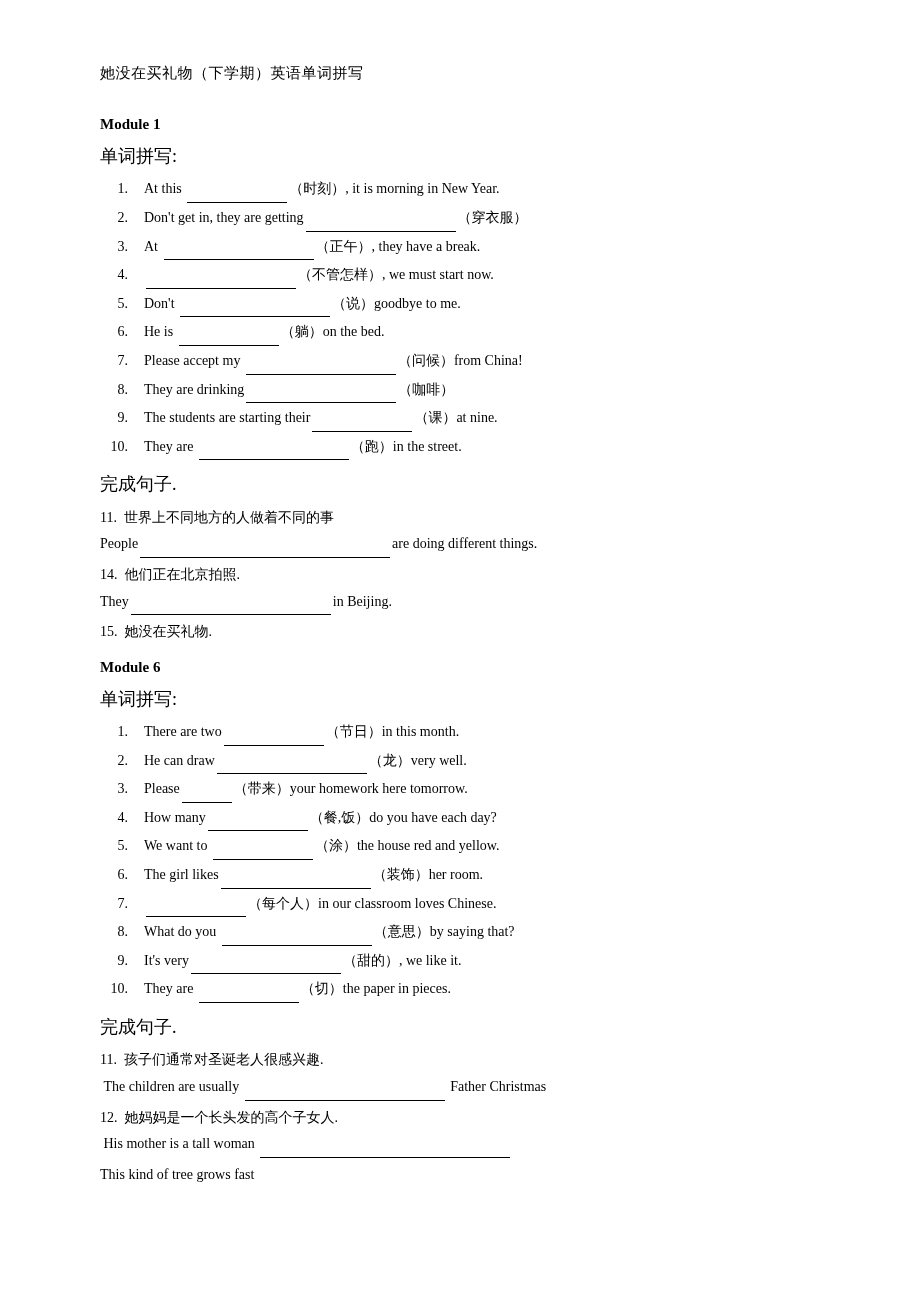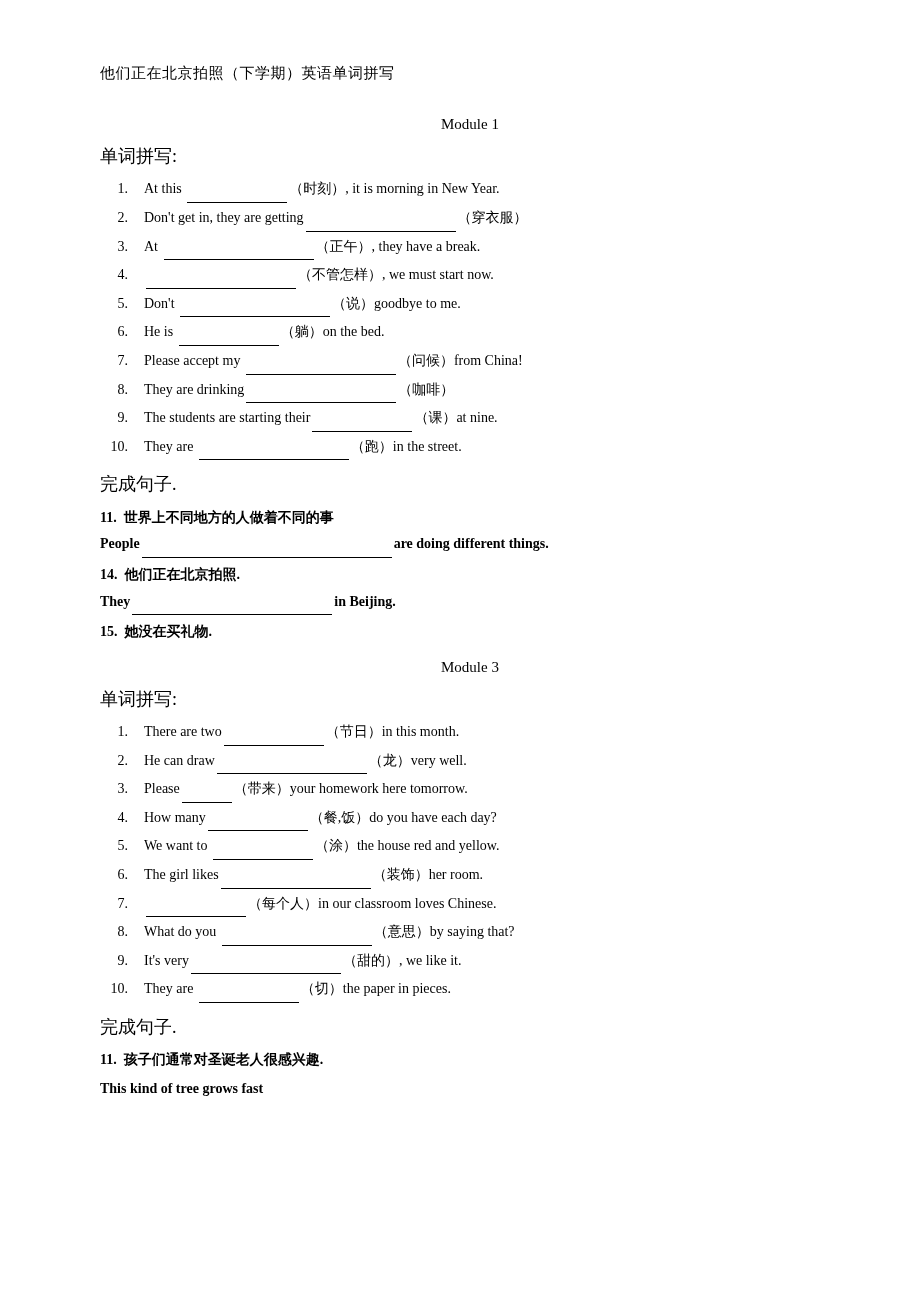--- a/index.html
+++ b/index.html
@@ -15,25 +15,24 @@
       padding: 60px 80px 60px 100px;
       line-height: 1.8;
     }
     .page-title {
       font-size: 15px;
       font-weight: normal;
       margin-bottom: 24px;
       letter-spacing: 0.5px;
     }
     .module-title {
-      font-weight: normal;
+      font-weight: bold;
       font-size: 15px;
       margin-bottom: 2px;
       margin-top: 8px;
-      text-align: center;
     }
     .section-label {
       font-size: 18px;
       margin-bottom: 4px;
     }
     .items-list {
       list-style: none;
       padding: 0;
       margin-bottom: 4px;
     }
@@ -64,33 +63,32 @@
     .blank-lg { min-width: 150px; }
     .blank-xl { min-width: 200px; }
     .blank-xxl { min-width: 250px; }
     .complete-section {
       margin-top: 8px;
       margin-bottom: 4px;
     }
     .complete-item {
       margin-bottom: 2px;
       line-height: 1.9;
-      font-weight: bold;
     }
     .complete-item .zh {
       margin-bottom: 0px;
     }
     .complete-item .en {
       margin-bottom: 4px;
     }
   </style>
 </head>
 <body>
 
-<div class="page-title">他们正在北京拍照（下学期）英语单词拼写</div>
+<div class="page-title">她没在买礼物（下学期）英语单词拼写</div>
 
 <div>
   <div class="module-title">Module 1</div>
   <div class="section-label">单词拼写:</div>
 
   <ol class="items-list">
 
     <li>
       <span class="item-num">1.</span>
       <span class="item-content">
@@ -177,21 +175,21 @@
       <div class="en">They<span class="blank blank-xl"></span>in Beijing.</div>
     </div>
 
     <div class="complete-item">
       <div class="zh">15.&nbsp;&nbsp;她没在买礼物.</div>
     </div>
   </div>
 </div>
 
 <div style="margin-top: 8px;">
-  <div class="module-title">Module 3</div>
+  <div class="module-title">Module 6</div>
   <div class="section-label">单词拼写:</div>
 
   <ol class="items-list">
 
     <li>
       <span class="item-num">1.</span>
       <span class="item-content">
         There are two<span class="blank blank-md"></span>（节日）in this month.
       </span>
     </li>
@@ -258,20 +256,25 @@
         They are <span class="blank blank-md"></span>（切）the paper in pieces.
       </span>
     </li>
   </ol>
 
   <div class="complete-section">
     <div class="section-label">完成句子.</div>
 
     <div class="complete-item">
       <div class="zh">11.&nbsp;&nbsp;孩子们通常对圣诞老人很感兴趣.</div>
-    </div>
-
+      <div class="en">&nbsp;The children are usually <span class="blank blank-xl"></span> Father Christmas</div>
+    </div>
+
+    <div class="complete-item">
+      <div class="zh">12.&nbsp;&nbsp;她妈妈是一个长头发的高个子女人.</div>
+      <div class="en">&nbsp;His mother is a tall woman <span class="blank blank-xxl"></span></div>
+    </div>
 
     <div class="complete-item">
       <div class="en">This kind of tree grows fast</div>
     </div>
   </div>
 </div>
 
 </body></html>

